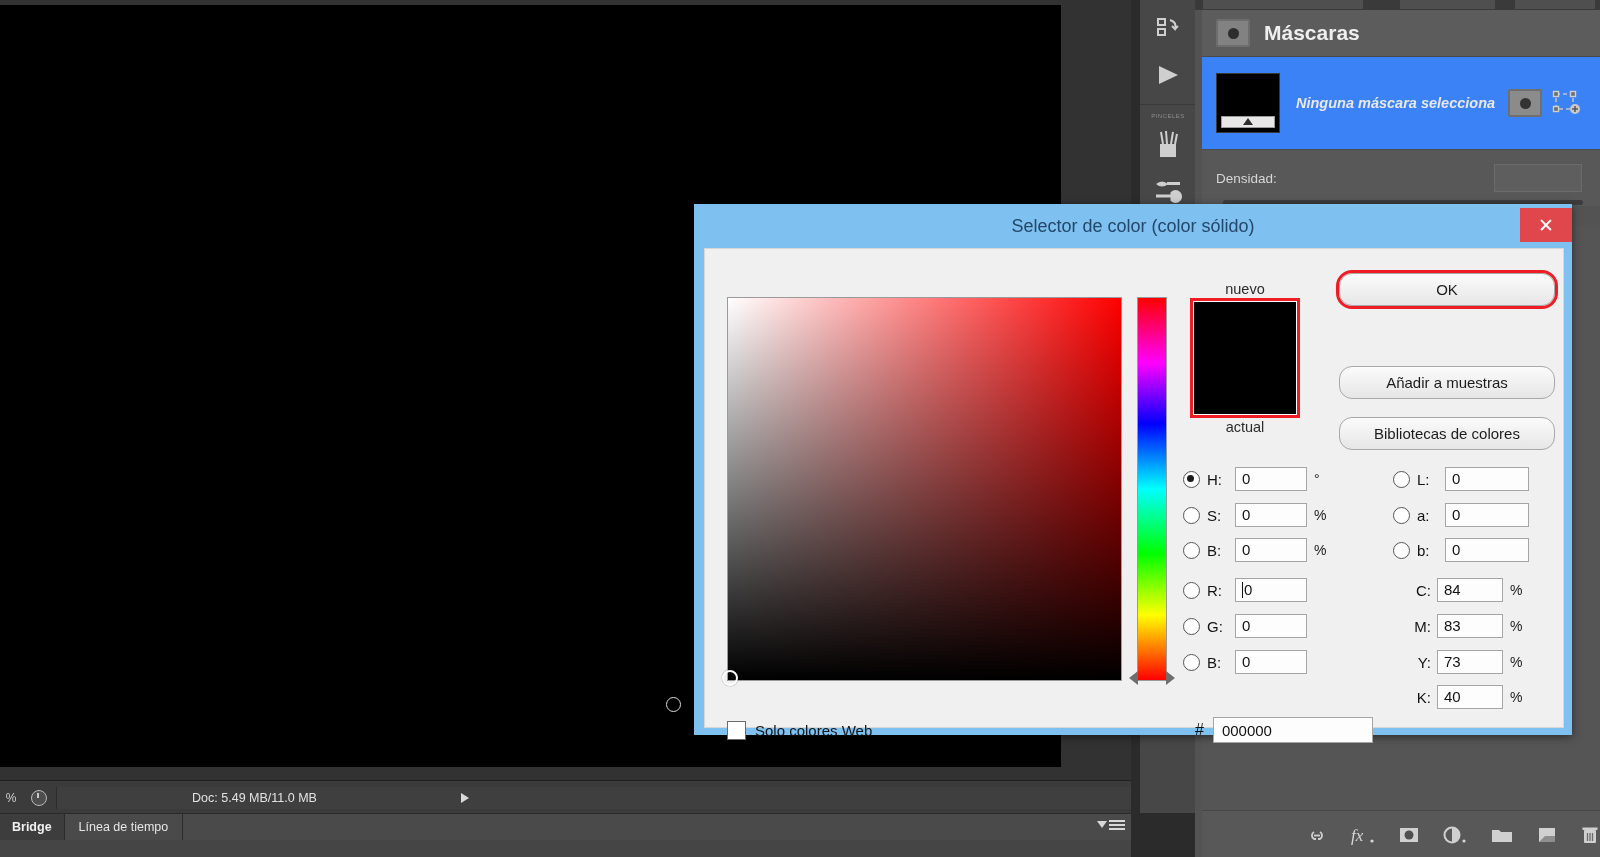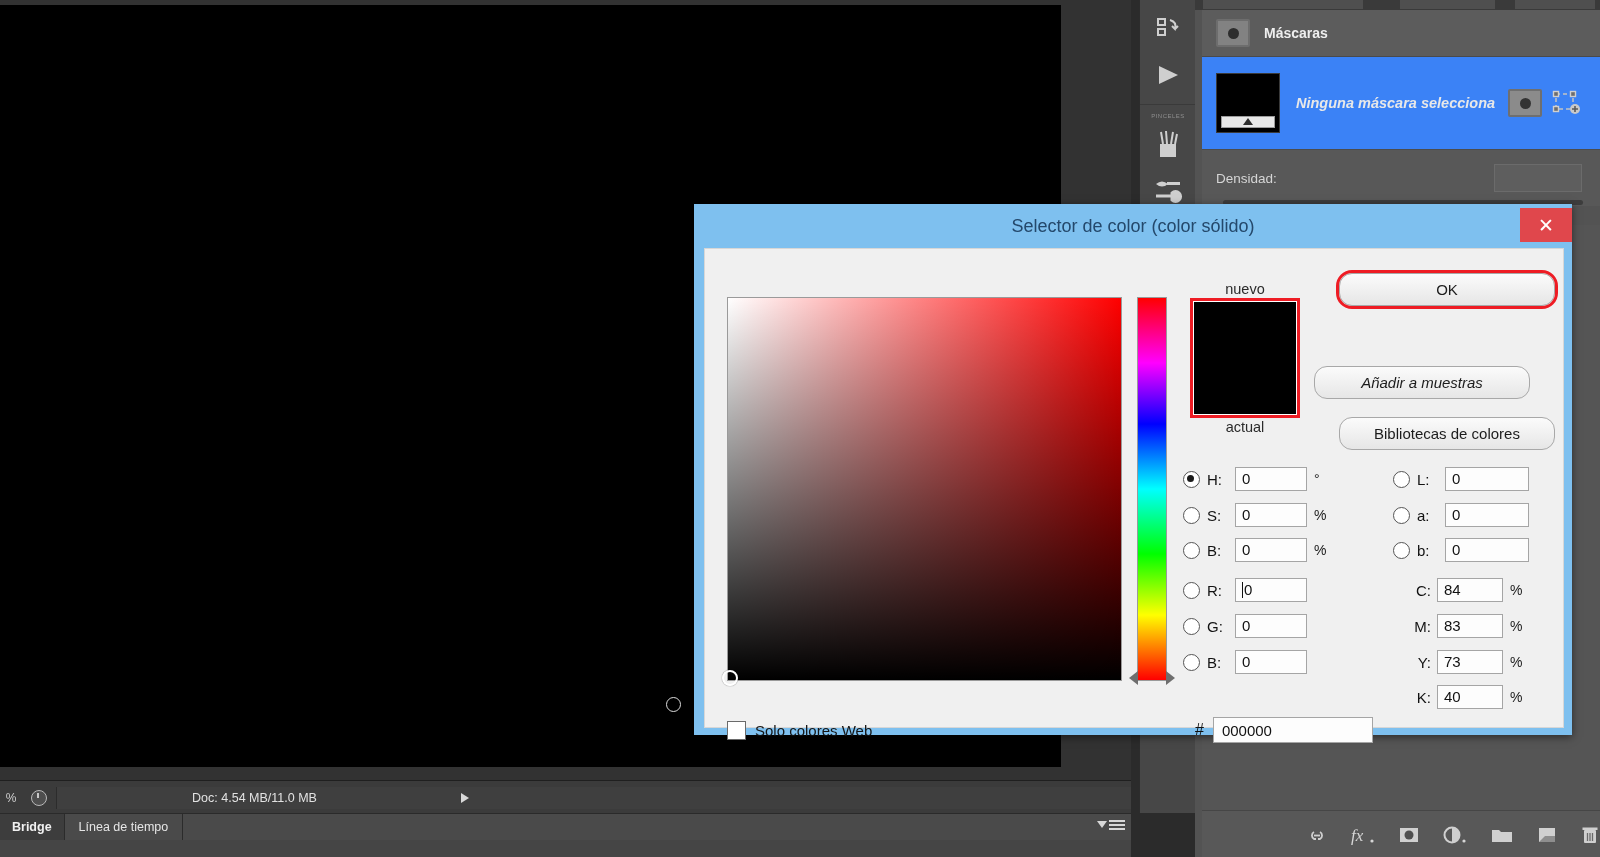--- a/index.html
+++ b/index.html
@@ -236,21 +236,21 @@
     align-items: center;
     justify-content: center;
     margin-right: 14px;
   }
   .mask-thumb-icon .dot {
     width: 11px; height: 11px;
     border-radius: 50%;
     background: #2d2d2d;
   }
   .panel-title {
-    font-size: 14px;
+    font-size: 21px;
     font-weight: bold;
     color: #efefef;
   }
   .mask-row {
     height: 92px;
     display: flex;
     align-items: center;
     padding-left: 14px;
     background: #3b82f6;
     border-bottom: 1px solid #4c4c4c;
@@ -471,21 +471,21 @@
     display: flex;
     align-items: center;
     justify-content: center;
     border-radius: 13px;
   }
   .dlg-btn.ok {
     left: 634px; top: 24px;
     outline: 3px solid #ee1c24;
   }
   .dlg-btn.cancel { left: 634px; top: 65px; }
-  .dlg-btn.swatches { left: 609px; top: 117px; font-style: italic; }
+  .dlg-btn.swatches { left: 634px; top: 117px; }
   .dlg-btn.libs { left: 634px; top: 168px; }
 
   
   .field-row {
     position: absolute;
     height: 28px;
     display: flex;
     align-items: center;
   }
   .radio {
@@ -588,21 +588,21 @@
   <div class="canvas-bg">
     <div class="canvas-doc"></div>
     <div class="canvas-cursor"></div>
   </div>
 
   <div class="status-bar">
     <div class="status-zoom">%</div>
     <div class="status-icon-box">
       <div class="status-clock"></div>
     </div>
-    <div class="status-doc">Doc: 4.54 MB/11.0 MB</div>
+    <div class="status-doc">Doc: 5.49 MB/11.0 MB</div>
     <div class="status-arrow">
         <div class="tri"></div>
       </div>
     <div class="status-rest"></div>
   </div>
 
   <div class="taskbar">
     <div class="tab-bridge">Bridge</div>
     <div class="tab-timeline">Línea de tiempo</div>
     <div class="tab-filler"></div>

